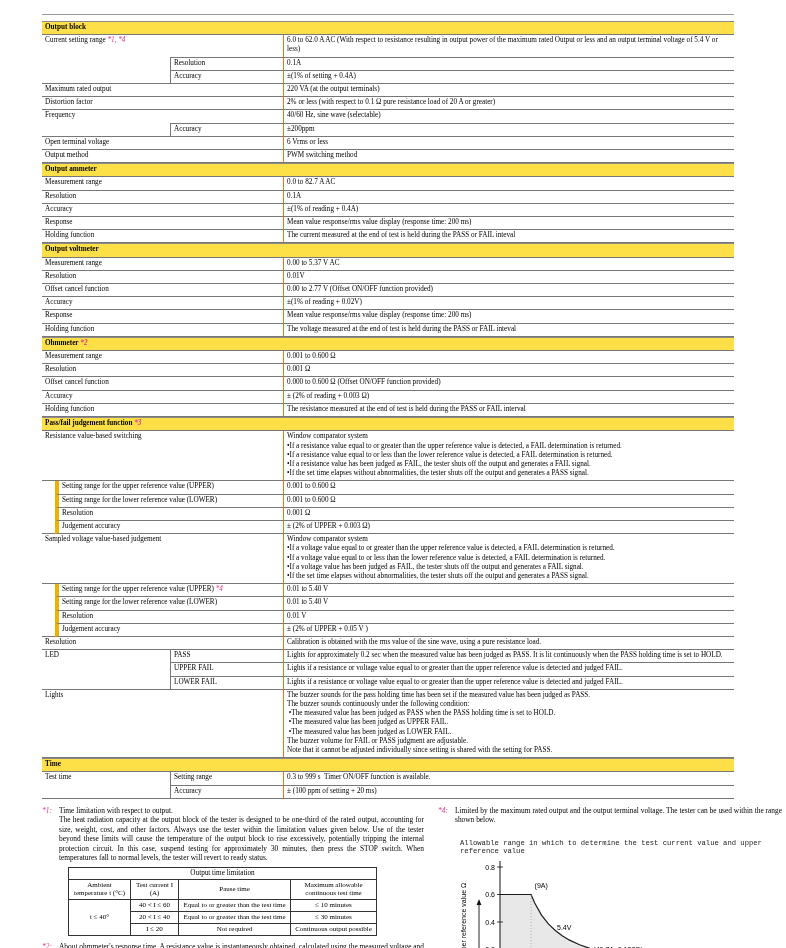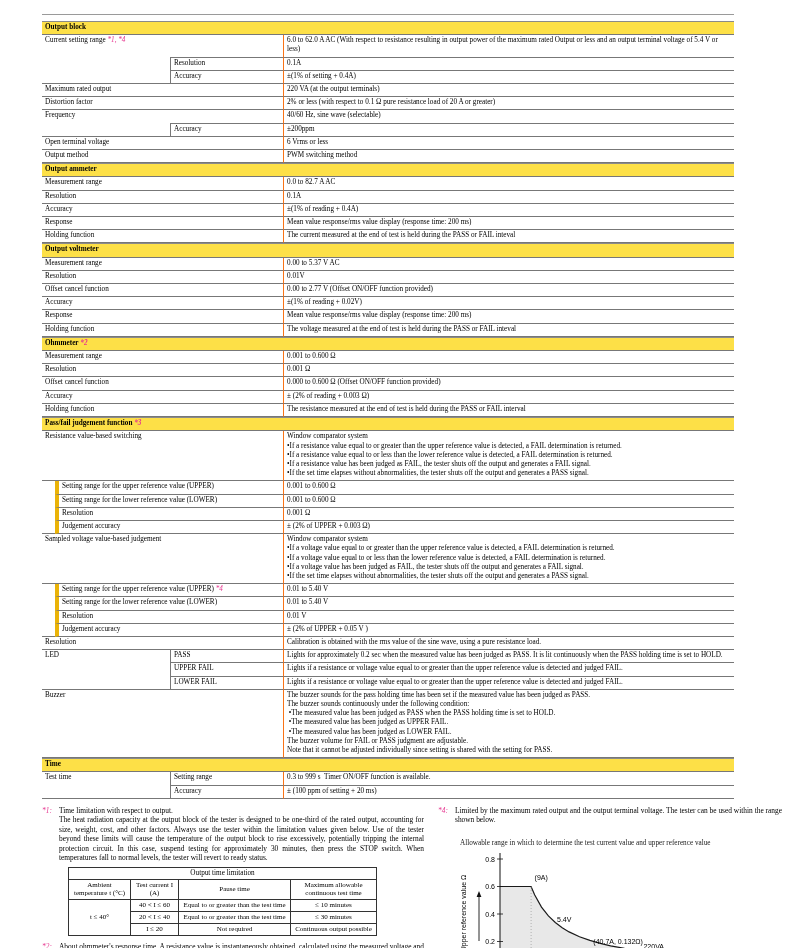--- a/index.html
+++ b/index.html
@@ -26,21 +26,21 @@
   .fnote { position:relative; padding-left:17px; font-size:7.4px; line-height:9.5px;
            text-align:justify; margin-bottom:4px; }
   .fnote .mk { position:absolute; left:0; top:0; }
   .fnote .body { text-align:justify; white-space:normal; }
 
   table.lim { border-collapse:collapse; margin:4px 16px 6px 26px;padding-left:36px; }
   table.lim td { border:1px solid #333; font-size:7px; line-height:8.8px; padding:1px 2px;
                  text-align:center; vertical-align:middle; white-space:pre-line; }
   table.lim td.limtitle { font-size:7.2px; }
 
-  .chart-caption { font-family:Liberation Serif, serif; font-size:7.2px;
+  .chart-caption { font-family:Liberation Mono, monospace; font-size:7.2px;
                    margin:14px 0 2px 22px; color:#222; }
   .chart-wrap { margin-left:14px; }
   svg text { font-family:"Liberation Sans", sans-serif; }
 </style>
 </head>
 <body>
 
 <div class="page">
   <div class="content">
     <div class="topline"></div>
@@ -231,21 +231,21 @@
           </tr>
           <tr>
             <td class="csub"><span>UPPER FAIL</span></td>
             <td class="val">Lights if a resistance or voltage value equal to or greater than the upper reference value is detected and judged FAIL.</td>
           </tr>
           <tr>
             <td class="csub"><span>LOWER FAIL</span></td>
             <td class="val">Lights if a resistance or voltage value equal to or greater than the upper reference value is detected and judged FAIL.</td>
           </tr>
           <tr>
-            <td class="lbl" colspan="3"><span>Buzzer</span></td>
+            <td class="lbl" colspan="3"><span>Lights</span></td>
             <td class="val">The buzzer sounds for the pass holding time has been set if the measured value has been judged as PASS.
 The buzzer sounds continuously under the following condition:
  •The measured value has been judged as PASS when the PASS holding time is set to HOLD.
  •The measured value has been judged as UPPER FAIL.
  •The measured value has been judged as LOWER FAIL.
 The buzzer volume for FAIL or PASS judgment are adjustable.
 Note that it cannot be adjusted individually since setting is shared with the setting for PASS.</td>
           </tr>
           <tr>
             <td class="sechead" colspan="4"><span>Time</span></td>

